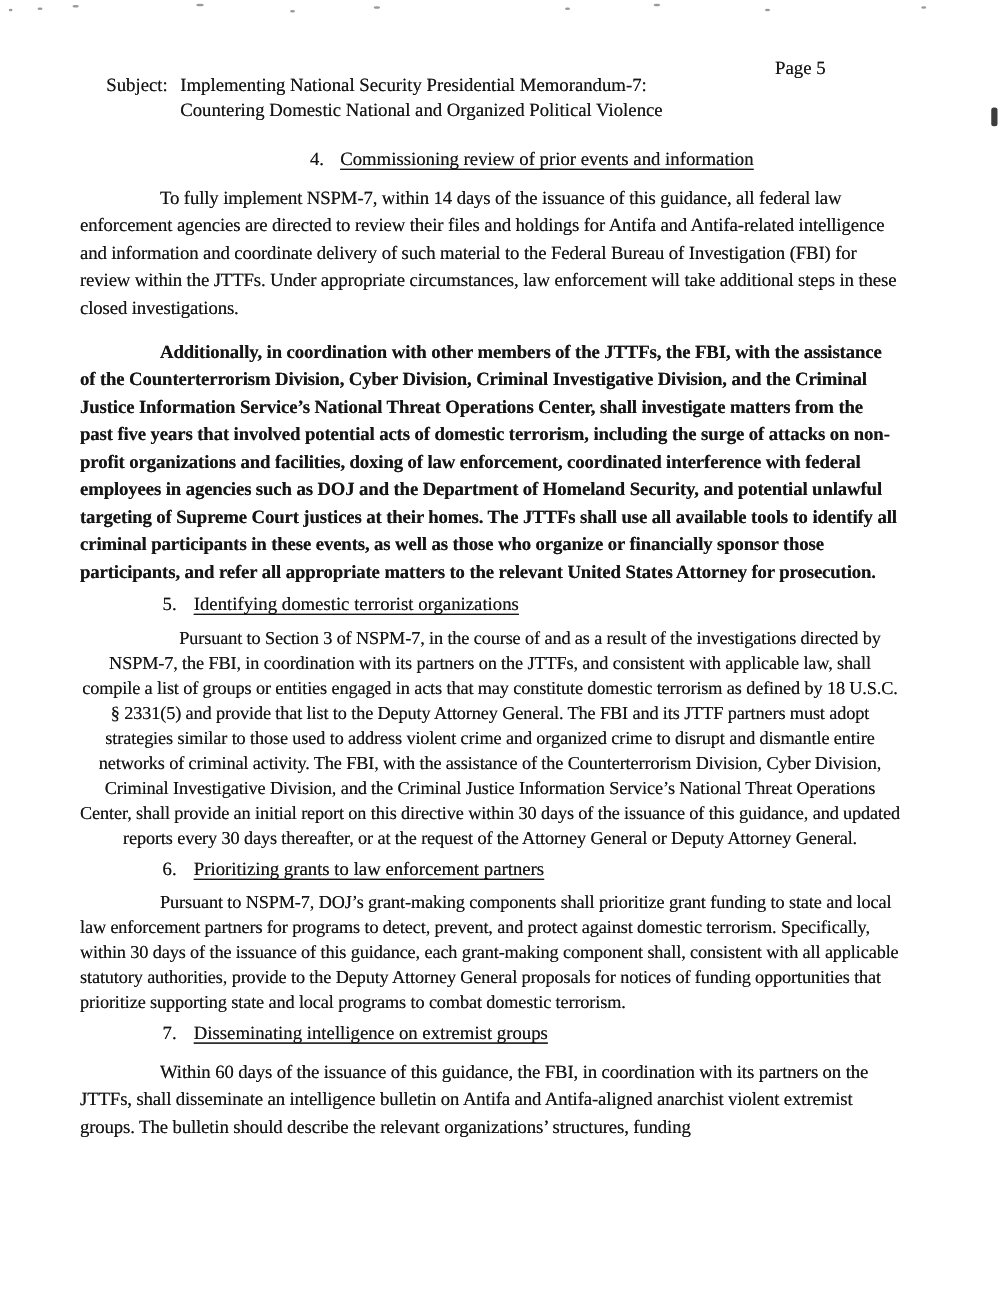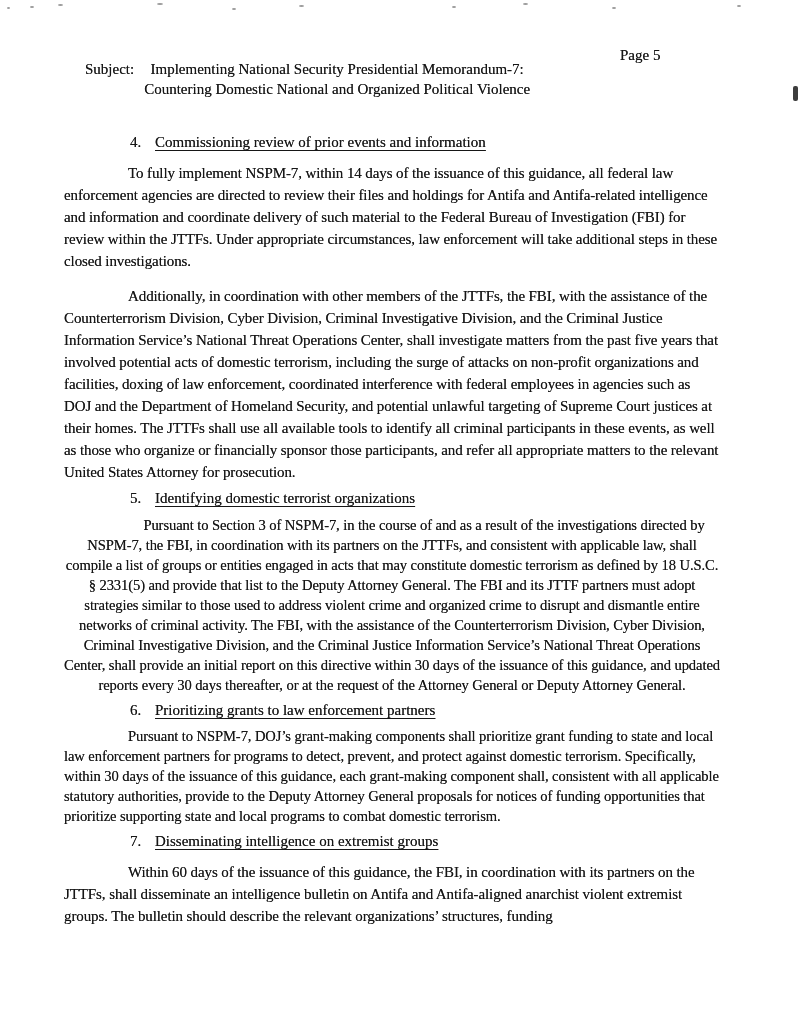--- a/index.html
+++ b/index.html
@@ -22,21 +22,21 @@
   }
   
   .doc-header {
     margin-top: 60px;
     margin-left: 21px;
     display: flex;
     font-size: 15px;
     line-height: 19.5px;
   }
   .subject-label { flex: 0 0 auto; margin-right: 10px; }
-  .subject-text  { flex: 0 1 auto; max-width: 470px; text-align: center; }
+  .subject-text  { flex: 0 1 auto; max-width: 470px; }
   .page-number {
     position: absolute;
     left: 620px;   
     top: 46px;
     font-size: 15px;
     line-height: 19.5px;
     white-space: nowrap;
   }
   
   .section-heading {
@@ -54,23 +54,23 @@
   .para {
     margin: 0;
     font-size: 15px;
     line-height: 22px;
     text-indent: 64px;
     letter-spacing: -0.1px;
     text-align: left;
   }
   .para.tight { font-size: 14.6px; line-height: 20px; }
 
-  .mt-h4 { margin-top: 32px; }
+  .mt-h4 { margin-top: 18px; text-align: center; }
   .mt-p41 { margin-top: 9px; }
-  .mt-p42 { margin-top: 13px; }
+  .mt-p42 { margin-top: 13px; font-weight: bold; }
   .mt-h5 { margin-top: 4px; }
   .mt-p51 { margin-top: 6px; text-align: center; }
   .mt-h6 { margin-top: 4px; }
   .mt-p61 { margin-top: 5px; }
   .mt-h7 { margin-top: 4px; }
   .mt-p71 { margin-top: 9px; }
 
   
   .speck {
     position: absolute;

